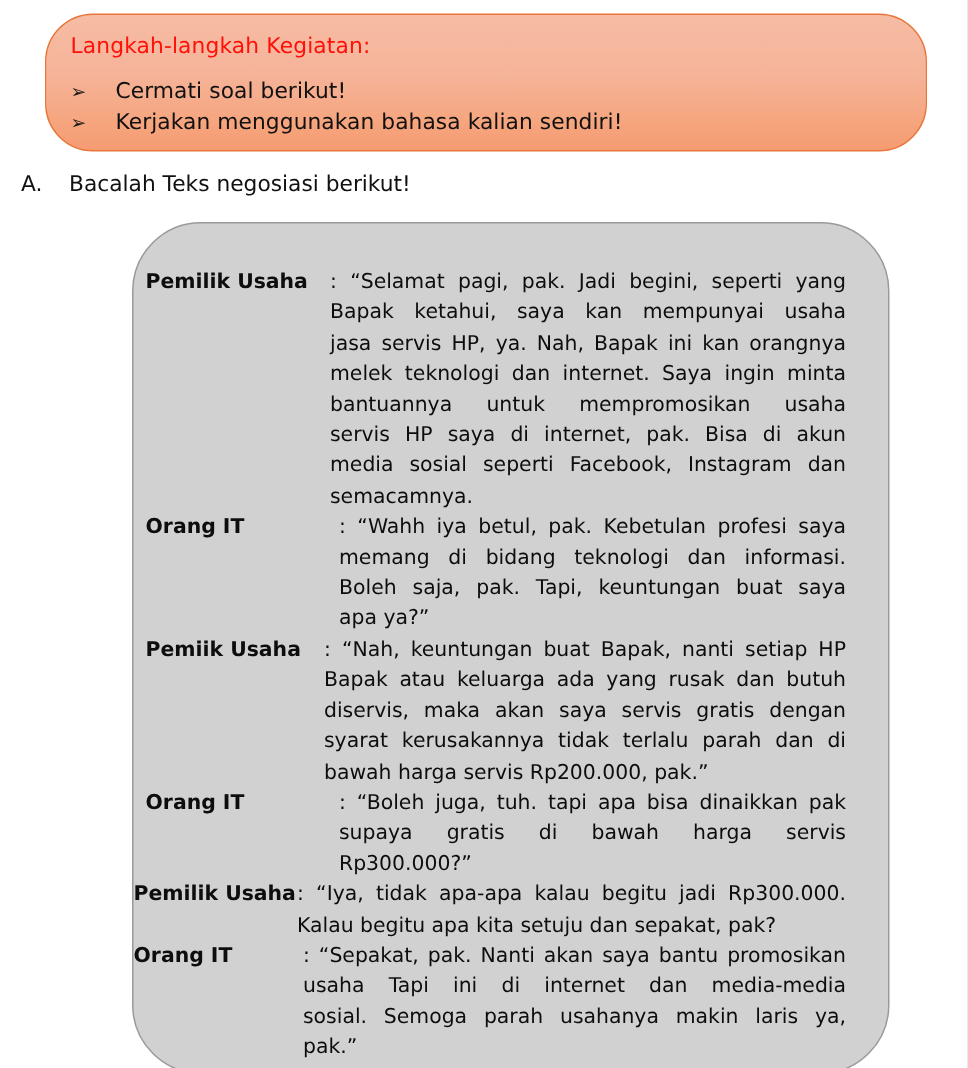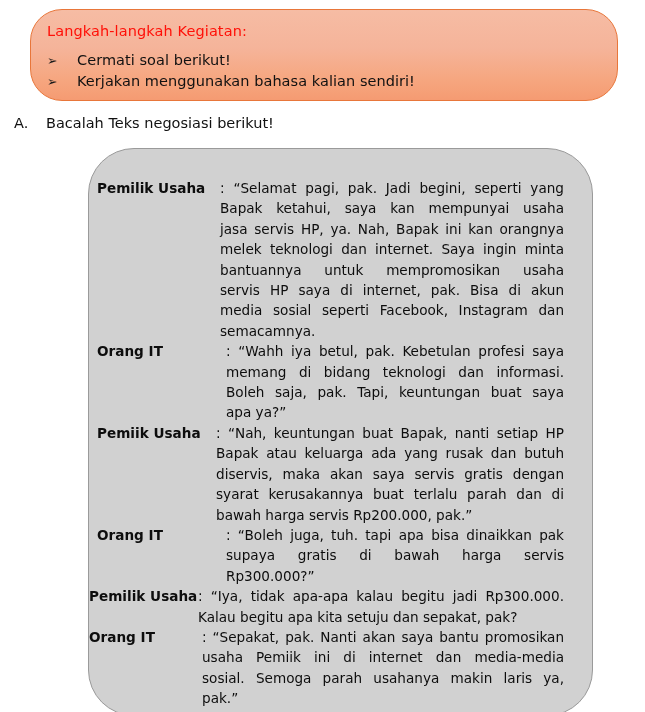--- a/index.html
+++ b/index.html
@@ -196,21 +196,21 @@
       <span class="line l">apa ya?”</span>
     </span>
   </div>
 
   <div class="turn v3">
     <span class="turn-speaker">Pemiik Usaha</span>
     <span class="turn-body">
       <span class="line j">: “Nah, keuntungan buat Bapak, nanti setiap HP</span>
       <span class="line j">Bapak atau keluarga ada yang rusak dan butuh</span>
       <span class="line j">diservis, maka akan saya servis gratis dengan</span>
-      <span class="line j">syarat kerusakannya buat terlalu parah dan di</span>
+      <span class="line j">syarat kerusakannya tidak terlalu parah dan di</span>
       <span class="line l">bawah harga servis Rp200.000, pak.”</span>
     </span>
   </div>
 
   <div class="turn v4">
     <span class="turn-speaker">Orang IT</span>
     <span class="turn-body">
       <span class="line j">: “Boleh juga, tuh. tapi apa bisa dinaikkan pak</span>
       <span class="line j">supaya gratis di bawah harga servis</span>
       <span class="line l">Rp300.000?”</span>
@@ -222,19 +222,19 @@
     <span class="turn-body">
       <span class="line j">: “Iya, tidak apa-apa kalau begitu jadi Rp300.000.</span>
       <span class="line l">Kalau begitu apa kita setuju dan sepakat, pak?</span>
     </span>
   </div>
 
   <div class="turn v6">
     <span class="turn-speaker">Orang IT</span>
     <span class="turn-body">
       <span class="line j">: “Sepakat, pak. Nanti akan saya bantu promosikan</span>
-      <span class="line j">usaha Pemiik ini di internet dan media-media</span>
+      <span class="line j">usaha Tapi ini di internet dan media-media</span>
       <span class="line j">sosial. Semoga parah usahanya makin laris ya,</span>
       <span class="line l">pak.”</span>
     </span>
   </div>
 
 </div>
 
 </body></html>

